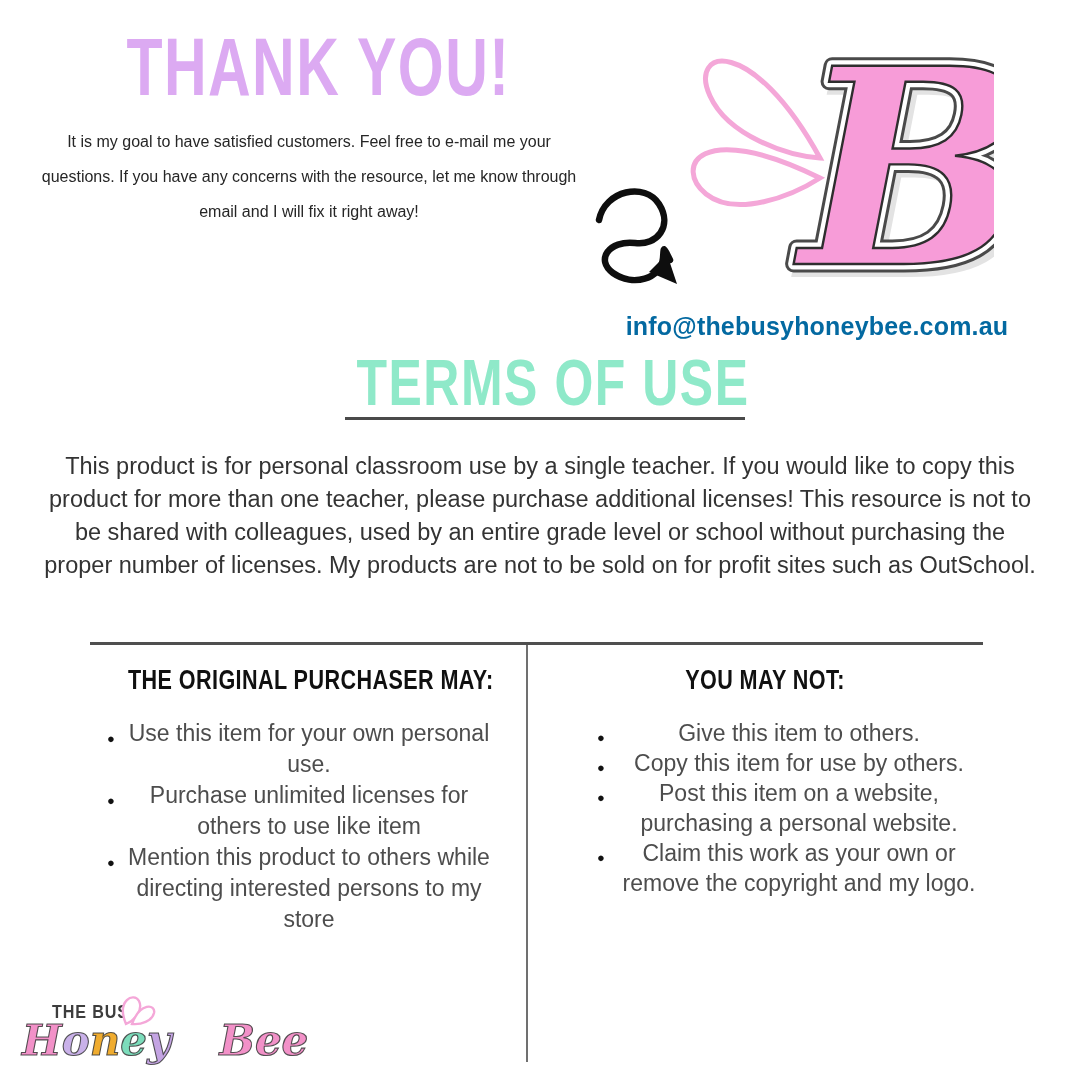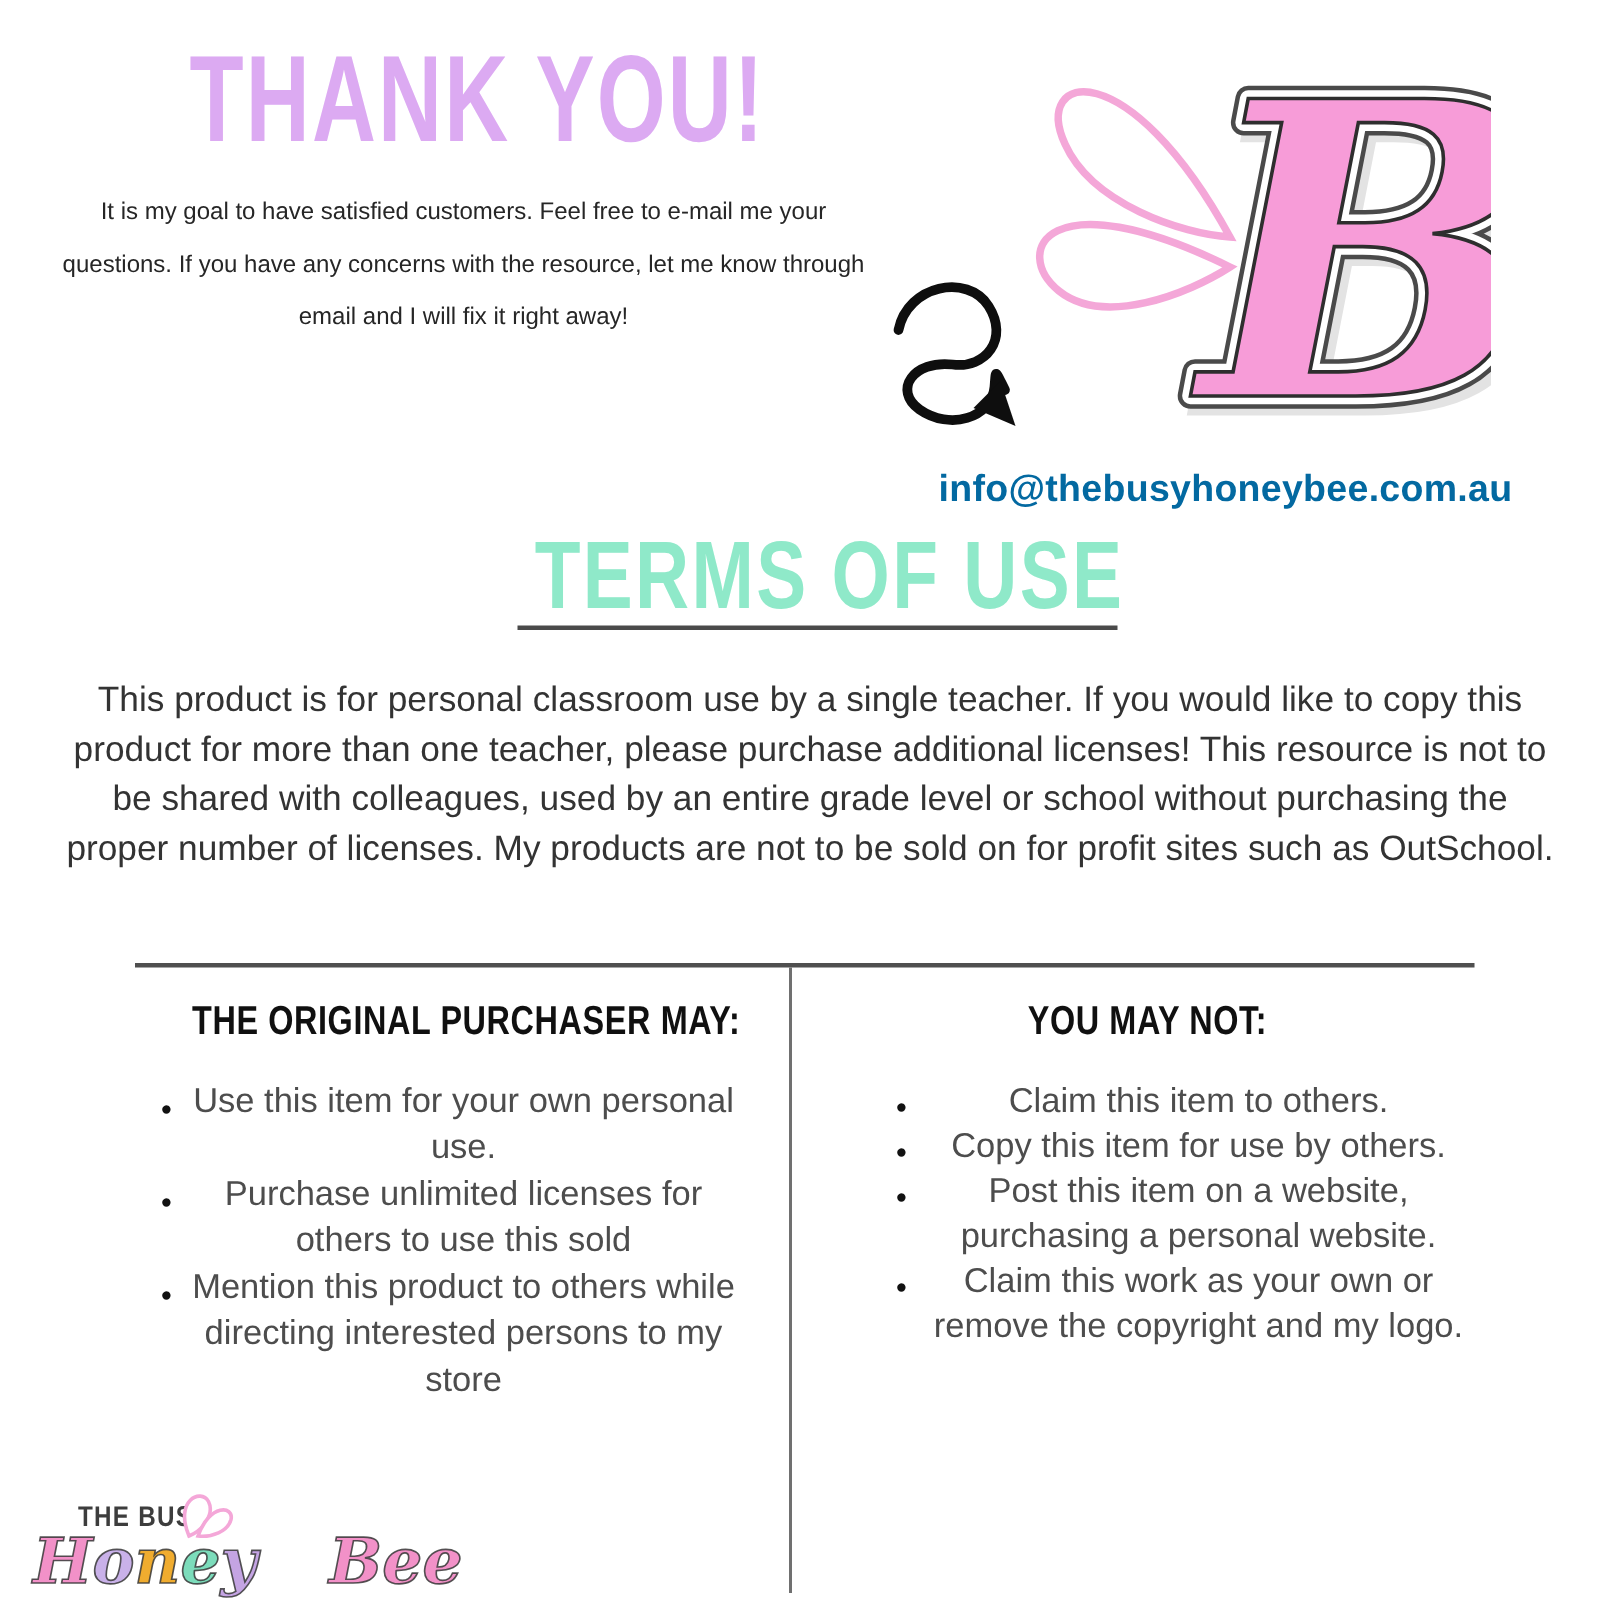--- a/index.html
+++ b/index.html
@@ -129,26 +129,26 @@
   <div class="terms-paragraph">This product is for personal classroom use by a single teacher. If you would like to copy this product for more than one teacher, please purchase additional licenses! This resource is not to be shared with colleagues, used by an entire grade level or school without purchasing the proper number of licenses. My products are not to be sold on for profit sites such as OutSchool.</div>
 
   <div class="divider-h"></div>
   <div class="divider-v"></div>
 
   <div class="col-heading left">THE ORIGINAL PURCHASER MAY:</div>
   <div class="col-heading right">YOU MAY NOT:</div>
 
   <ul class="tou-list left">
     <li>Use this item for your own personal use.</li>
-    <li>Purchase unlimited licenses for others to use this sold</li>
+    <li>Purchase unlimited licenses for others to use like item</li>
     <li>Mention this product to others while directing interested persons to my store</li>
   </ul>
 
   <ul class="tou-list right">
-    <li>Claim this item to others.</li>
+    <li>Give this item to others.</li>
     <li>Copy this item for use by others.</li>
     <li>Post this item on a website, purchasing a personal website.</li>
     <li>Claim this work as your own or remove the copyright and my logo.</li>
   </ul>
 
   <div class="footer-logo">
     <span class="top-text">THE BUSY</span>
     <svg class="footer-wings" viewBox="0 0 48 34" aria-hidden="true">
       <path d="M16,32 C 6,8 24,0 29,9 C 33,17 26,28 16,32 Z"></path>
       <path d="M22,32 C 30,10 46,12 44,21 C 42,29 31,33 22,32 Z"></path>

